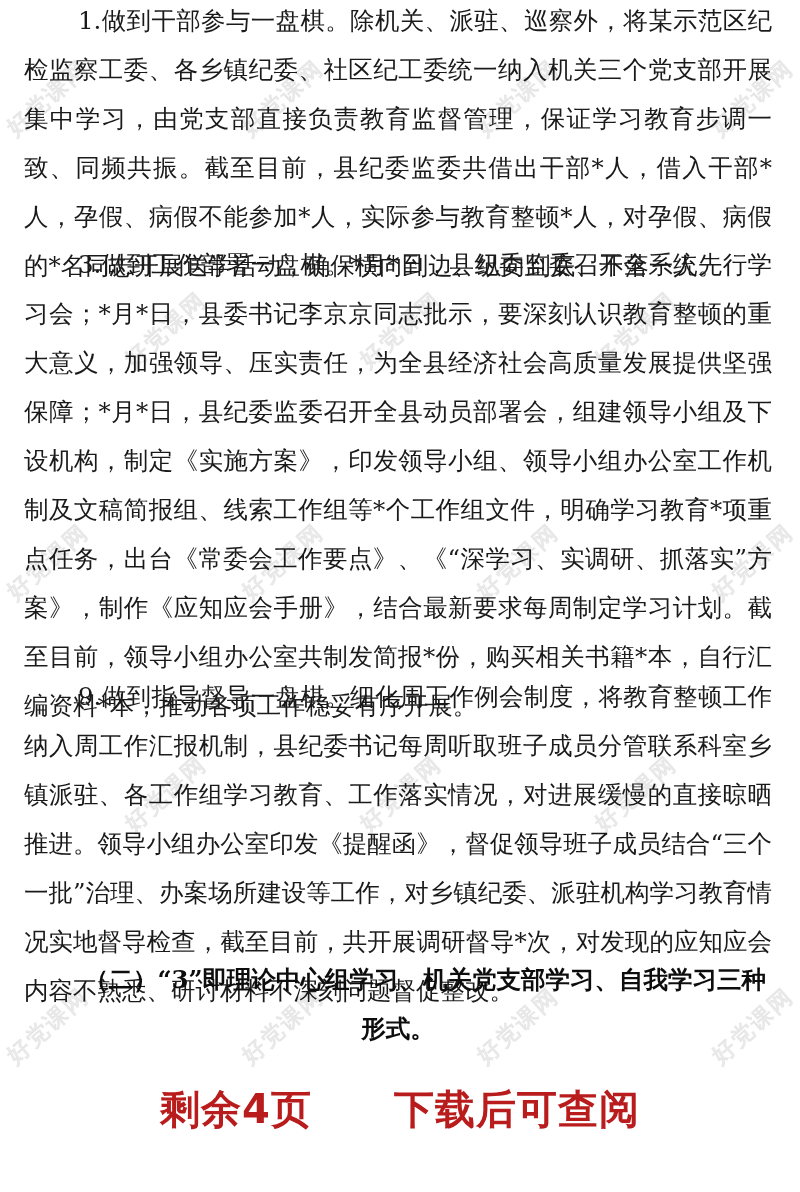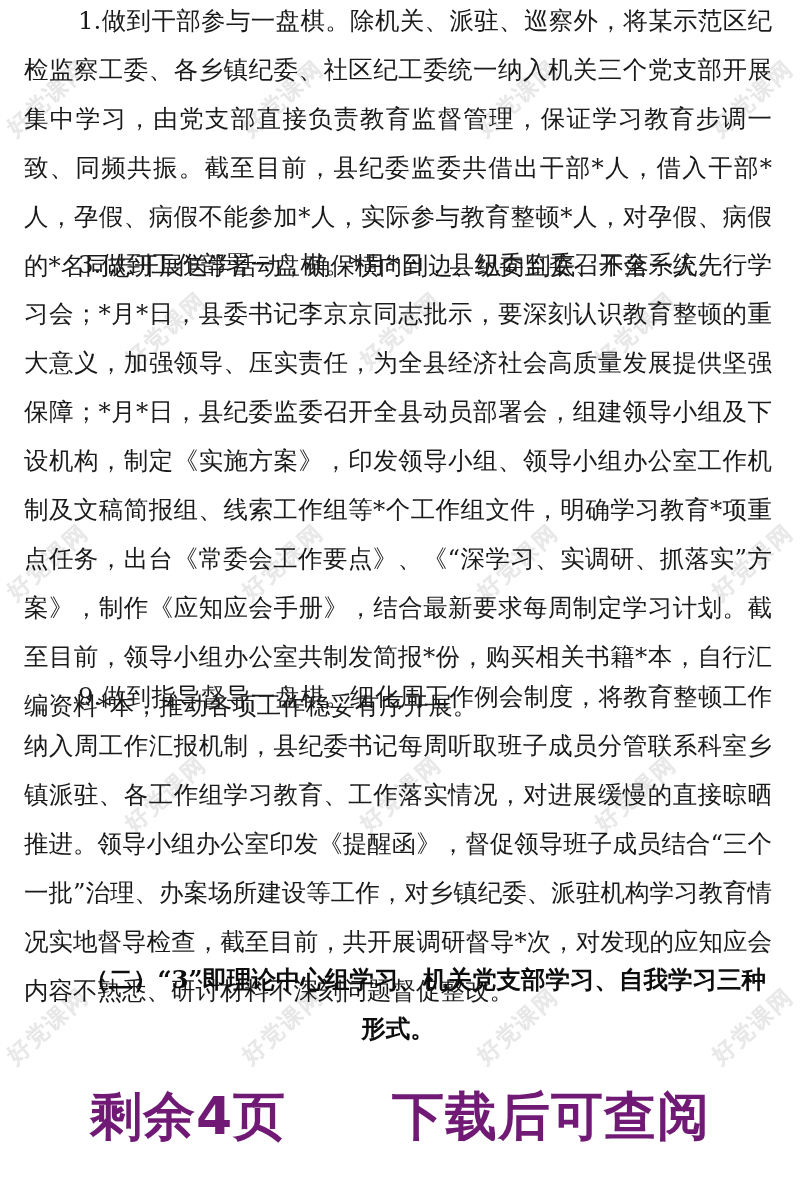--- a/index.html
+++ b/index.html
@@ -78,23 +78,23 @@
     font-family: "DejaVu Serif", "Liberation Serif", serif;
     word-break: break-all;
   }
 
   #footer-notice {
     position: absolute;
     left: 0;
     top: 1082px;
     width: 800px;
     text-align: center;
-    font-size: 52px;
+    font-size: 40px;
     font-weight: 700;
-    color: #701a75;
+    color: #b91c1c;
     letter-spacing: 1px;
     font-family: "DejaVu Sans", "Liberation Sans", sans-serif;
     white-space: pre;
   }
 </style>
 </head>
 <body>
 
 <div id="page">
 

